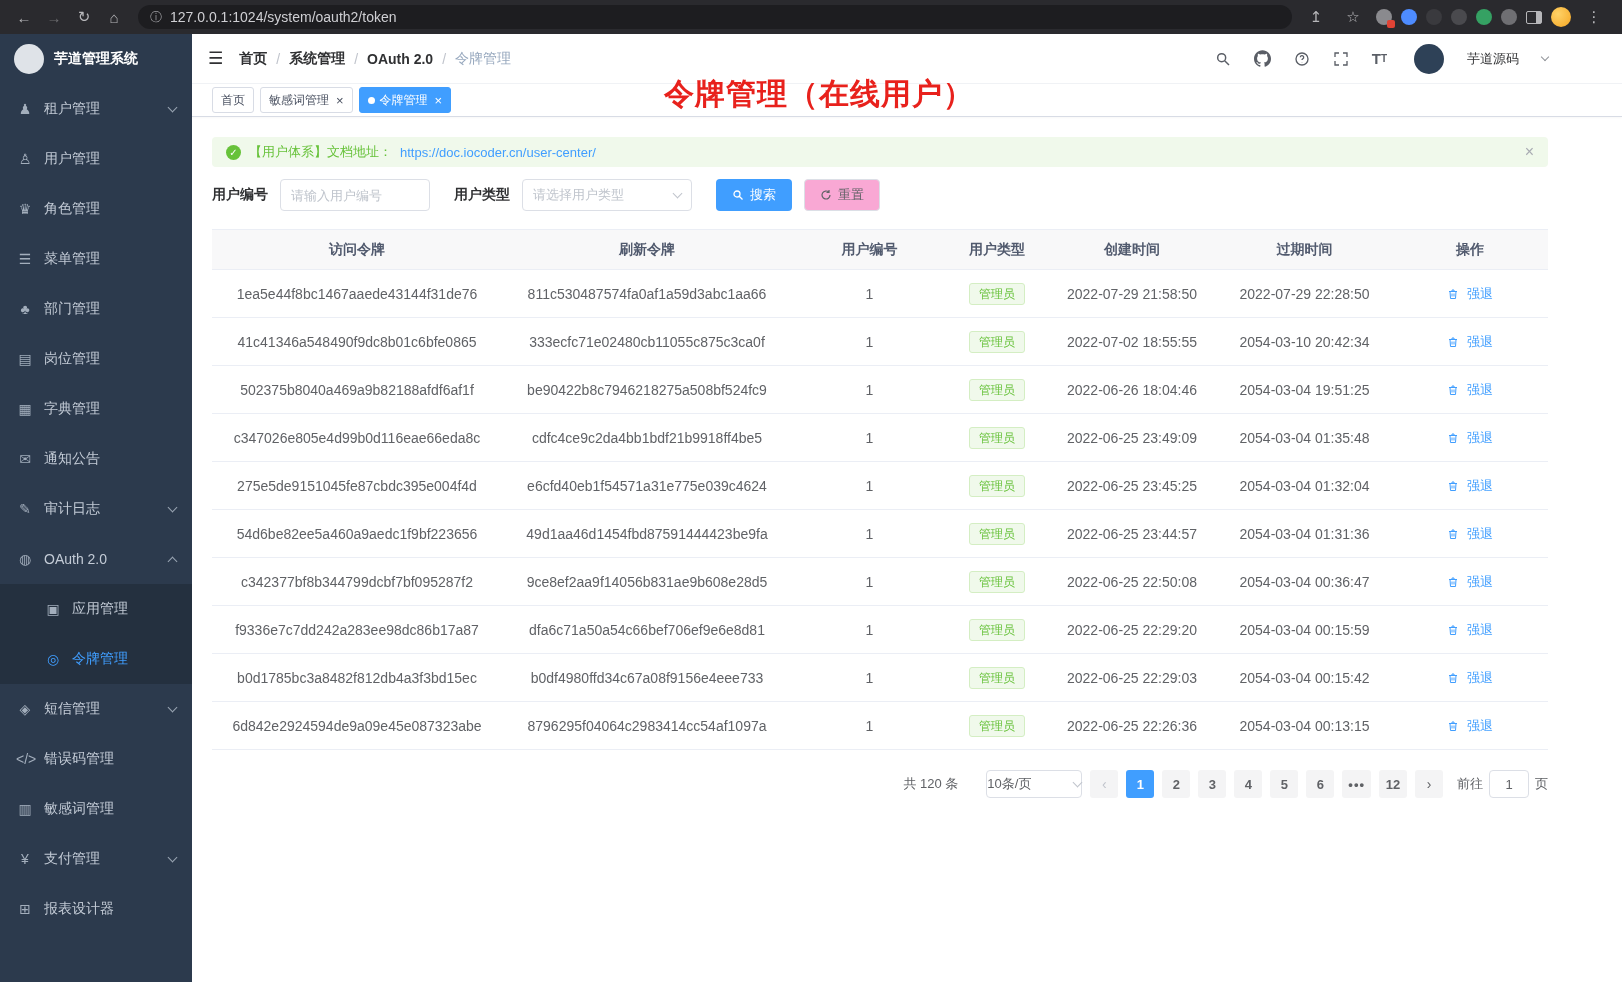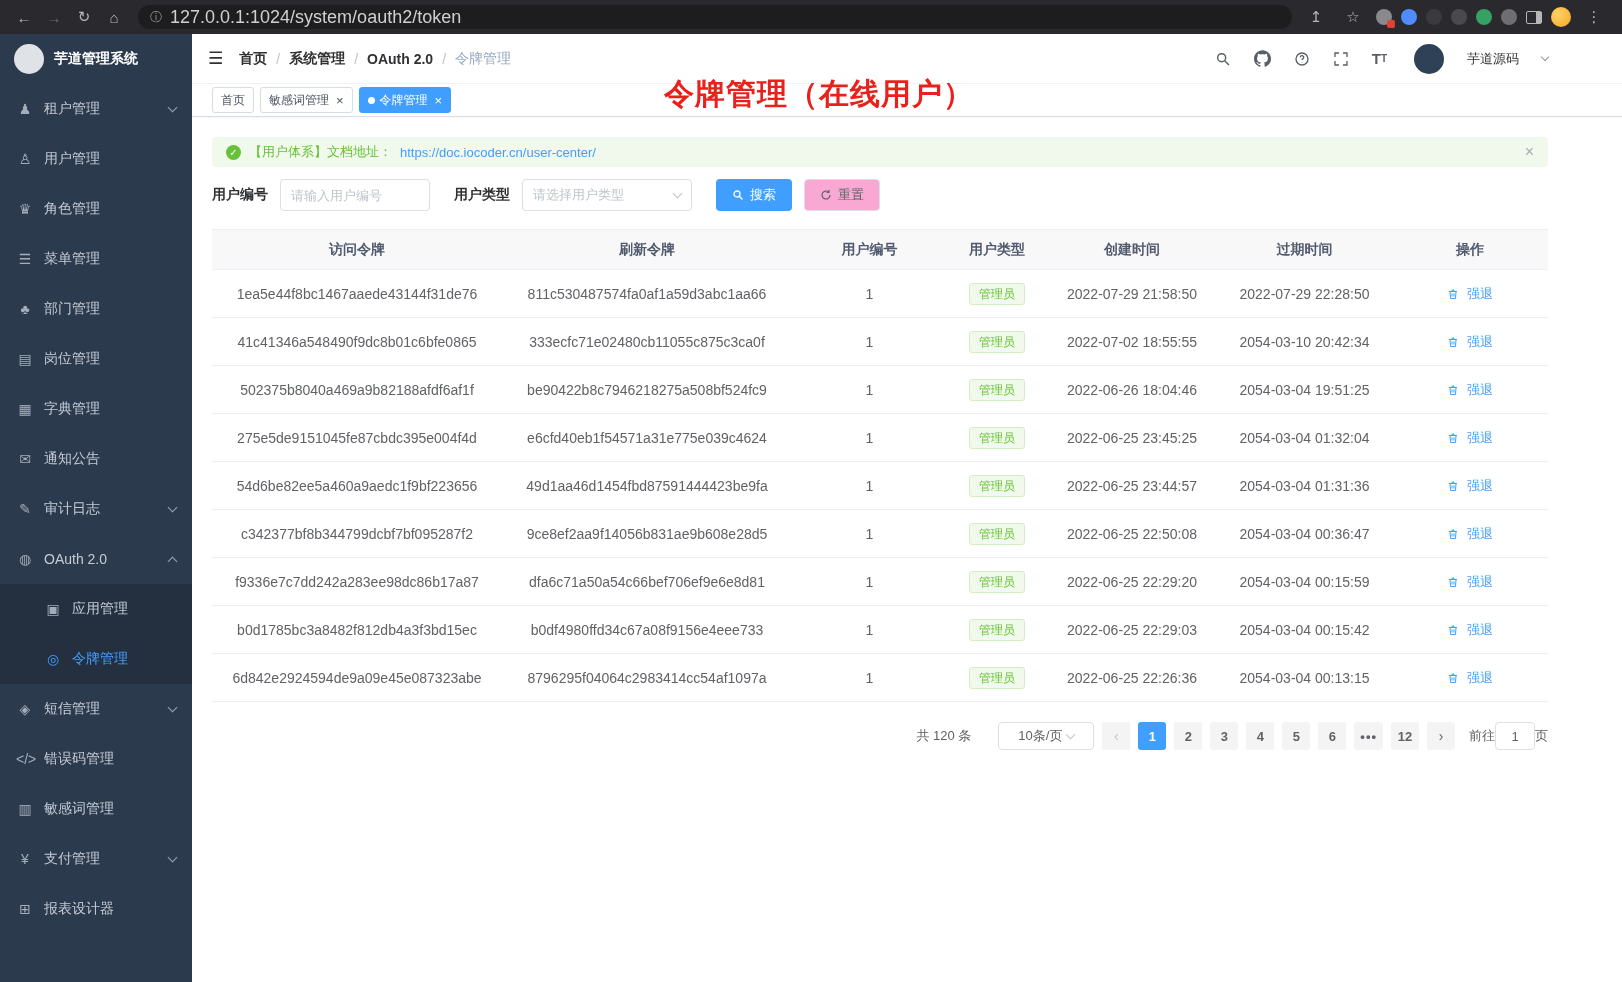--- a/index.html
+++ b/index.html
@@ -5,21 +5,21 @@
   * { margin:0; padding:0; box-sizing:border-box; }
   html,body { width:1622px; height:982px; overflow:hidden; }
   body { font-family:"Liberation Sans","DejaVu Sans",sans-serif; background:#fff; color:#303133; }
 
   
   .browser { height:34px; background:#2a2a2e; display:flex; align-items:center; padding:0 10px; gap:2px; }
   .b-btn { width:28px; height:26px; display:flex; align-items:center; justify-content:center; color:#b7b7ba; font-size:15px; border-radius:6px; }
   .b-btn.dim { color:#6d6d70; }
   .url-pill { flex:1; height:24px; background:#1d1d20; border-radius:12px; display:flex; align-items:center; gap:8px; padding:0 12px; margin:0 8px; }
   .info-icon { color:#9a9a9e; font-size:12px; }
-  .url-text { color:#cfcfd3; font-size:18px; }
+  .url-text { color:#cfcfd3; font-size:14px; }
   .b-right { display:flex; align-items:center; gap:9px; padding-right:4px; }
   .ext-dot { width:16px; height:16px; border-radius:50%; position:relative; }
   .ext-dot .badge { position:absolute; width:8px; height:8px; background:#e04335; border-radius:2px; right:-3px; bottom:-3px; }
   .panel-icon { width:16px; height:13px; border:1.5px solid #b7b7ba; border-radius:2px; position:relative; }
   .panel-icon::after { content:""; position:absolute; right:0; top:0; bottom:0; width:5px; background:#b7b7ba; }
   .b-avatar { width:20px; height:20px; border-radius:50%; background:radial-gradient(circle at 35% 35%, #ffd267, #f5a623); }
 
   
   .app { display:flex; height:948px; }
   .sidebar { width:192px; background:#2c3a4d; flex:none; display:flex; flex-direction:column; }
@@ -84,29 +84,29 @@
 
   
   .data-table { width:1336px; border-collapse:collapse; table-layout:fixed; margin-top:18px; border-top:1px solid #ebeef5; }
   .data-table th { height:40px; background:#f8f8f9; color:#515a6e; font-size:14px; font-weight:700; text-align:center; border-bottom:1px solid #ebeef5; }
   .data-table td { height:48px; color:#606266; font-size:14px; text-align:center; border-bottom:1px solid #ebeef5; white-space:nowrap; overflow:hidden; }
   .tag { display:inline-block; padding:2px 9px; font-size:12px; color:#67c23a; background:#f0f9eb; border:1px solid #d4eec3; border-radius:3px; line-height:16px; }
   .action-link { color:#409eff; font-size:13px; display:inline-flex; align-items:center; gap:8px; cursor:pointer; }
 
   
   .pagination { margin-top:20px; width:1336px; display:flex; align-items:center; justify-content:flex-end; gap:8px; font-size:13px; color:#606266; }
-  .pg-total { margin-right:6px; }
-  .pg-size { width:96px; height:28px; border:1px solid #dcdfe6; border-radius:4px; display:flex; align-items:center; justify-content:space-between; padding:0 19px; cursor:pointer;margin-left:13px; }
+  .pg-total { margin-right:20px; }
+  .pg-size { width:96px; height:28px; border:1px solid #dcdfe6; border-radius:4px; display:flex; align-items:center; justify-content:space-between; padding:0 0; cursor:pointer; }
   .pg-arrow { width:28px; height:28px; background:#f4f4f5; border:none; border-radius:3px; font-size:14px; color:#606266; cursor:pointer; display:flex; align-items:center; justify-content:center; font-family:inherit; }
   .pg-arrow.disabled { color:#c0c4cc; }
   .pages { display:flex; gap:8px; }
   .page-btn { min-width:28px; height:28px; background:#f4f4f5; border:none; border-radius:3px; font-size:13px; font-weight:600; color:#606266; cursor:pointer; font-family:inherit; padding:0 6px; }
   .page-btn.active { background:#409eff; color:#fff; }
   .page-btn.more { letter-spacing:1px; }
-  .pg-goto { display:flex; align-items:center; margin-left:6px; }
+  .pg-goto { display:flex; align-items:center; gap:6px; margin-left:6px; }
   .goto-input { width:40px; height:28px; border:1px solid #dcdfe6; border-radius:4px; text-align:center; font-size:13px; color:#606266; outline:none; font-family:inherit; }
 </style>
 </head>
 <body>
 
 <div class="browser">
   <span class="b-btn">←</span>
   <span class="b-btn dim">→</span>
   <span class="b-btn">↻</span>
   <span class="b-btn">⌂</span>
@@ -421,20 +421,36 @@
               <td>
                 <span class="action-link">
                   <svg width="12" height="12" viewBox="0 0 24 24" fill="none" stroke="currentColor" stroke-width="2">
                     <path d="M4 7h16M10 7V4h4v3M6 7l1 14h10l1-14M10 11v6M14 11v6"></path>
                   </svg>
                   <span>强退</span>
                 </span>
               </td>
             </tr>
 
+            <tr>
+              <td>c347026e805e4d99b0d116eae66eda8c</td>
+              <td>cdfc4ce9c2da4bb1bdf21b9918ff4be5</td>
+              <td>1</td>
+              <td><span class="tag">管理员</span></td>
+              <td>2022-06-25 23:49:09</td>
+              <td>2054-03-04 01:35:48</td>
+              <td>
+                <span class="action-link">
+                  <svg width="12" height="12" viewBox="0 0 24 24" fill="none" stroke="currentColor" stroke-width="2">
+                    <path d="M4 7h16M10 7V4h4v3M6 7l1 14h10l1-14M10 11v6M14 11v6"></path>
+                  </svg>
+                  <span>强退</span>
+                </span>
+              </td>
+            </tr>
 
             <tr>
               <td>275e5de9151045fe87cbdc395e004f4d</td>
               <td>e6cfd40eb1f54571a31e775e039c4624</td>
               <td>1</td>
               <td><span class="tag">管理员</span></td>
               <td>2022-06-25 23:45:25</td>
               <td>2054-03-04 01:32:04</td>
               <td>
                 <span class="action-link">

